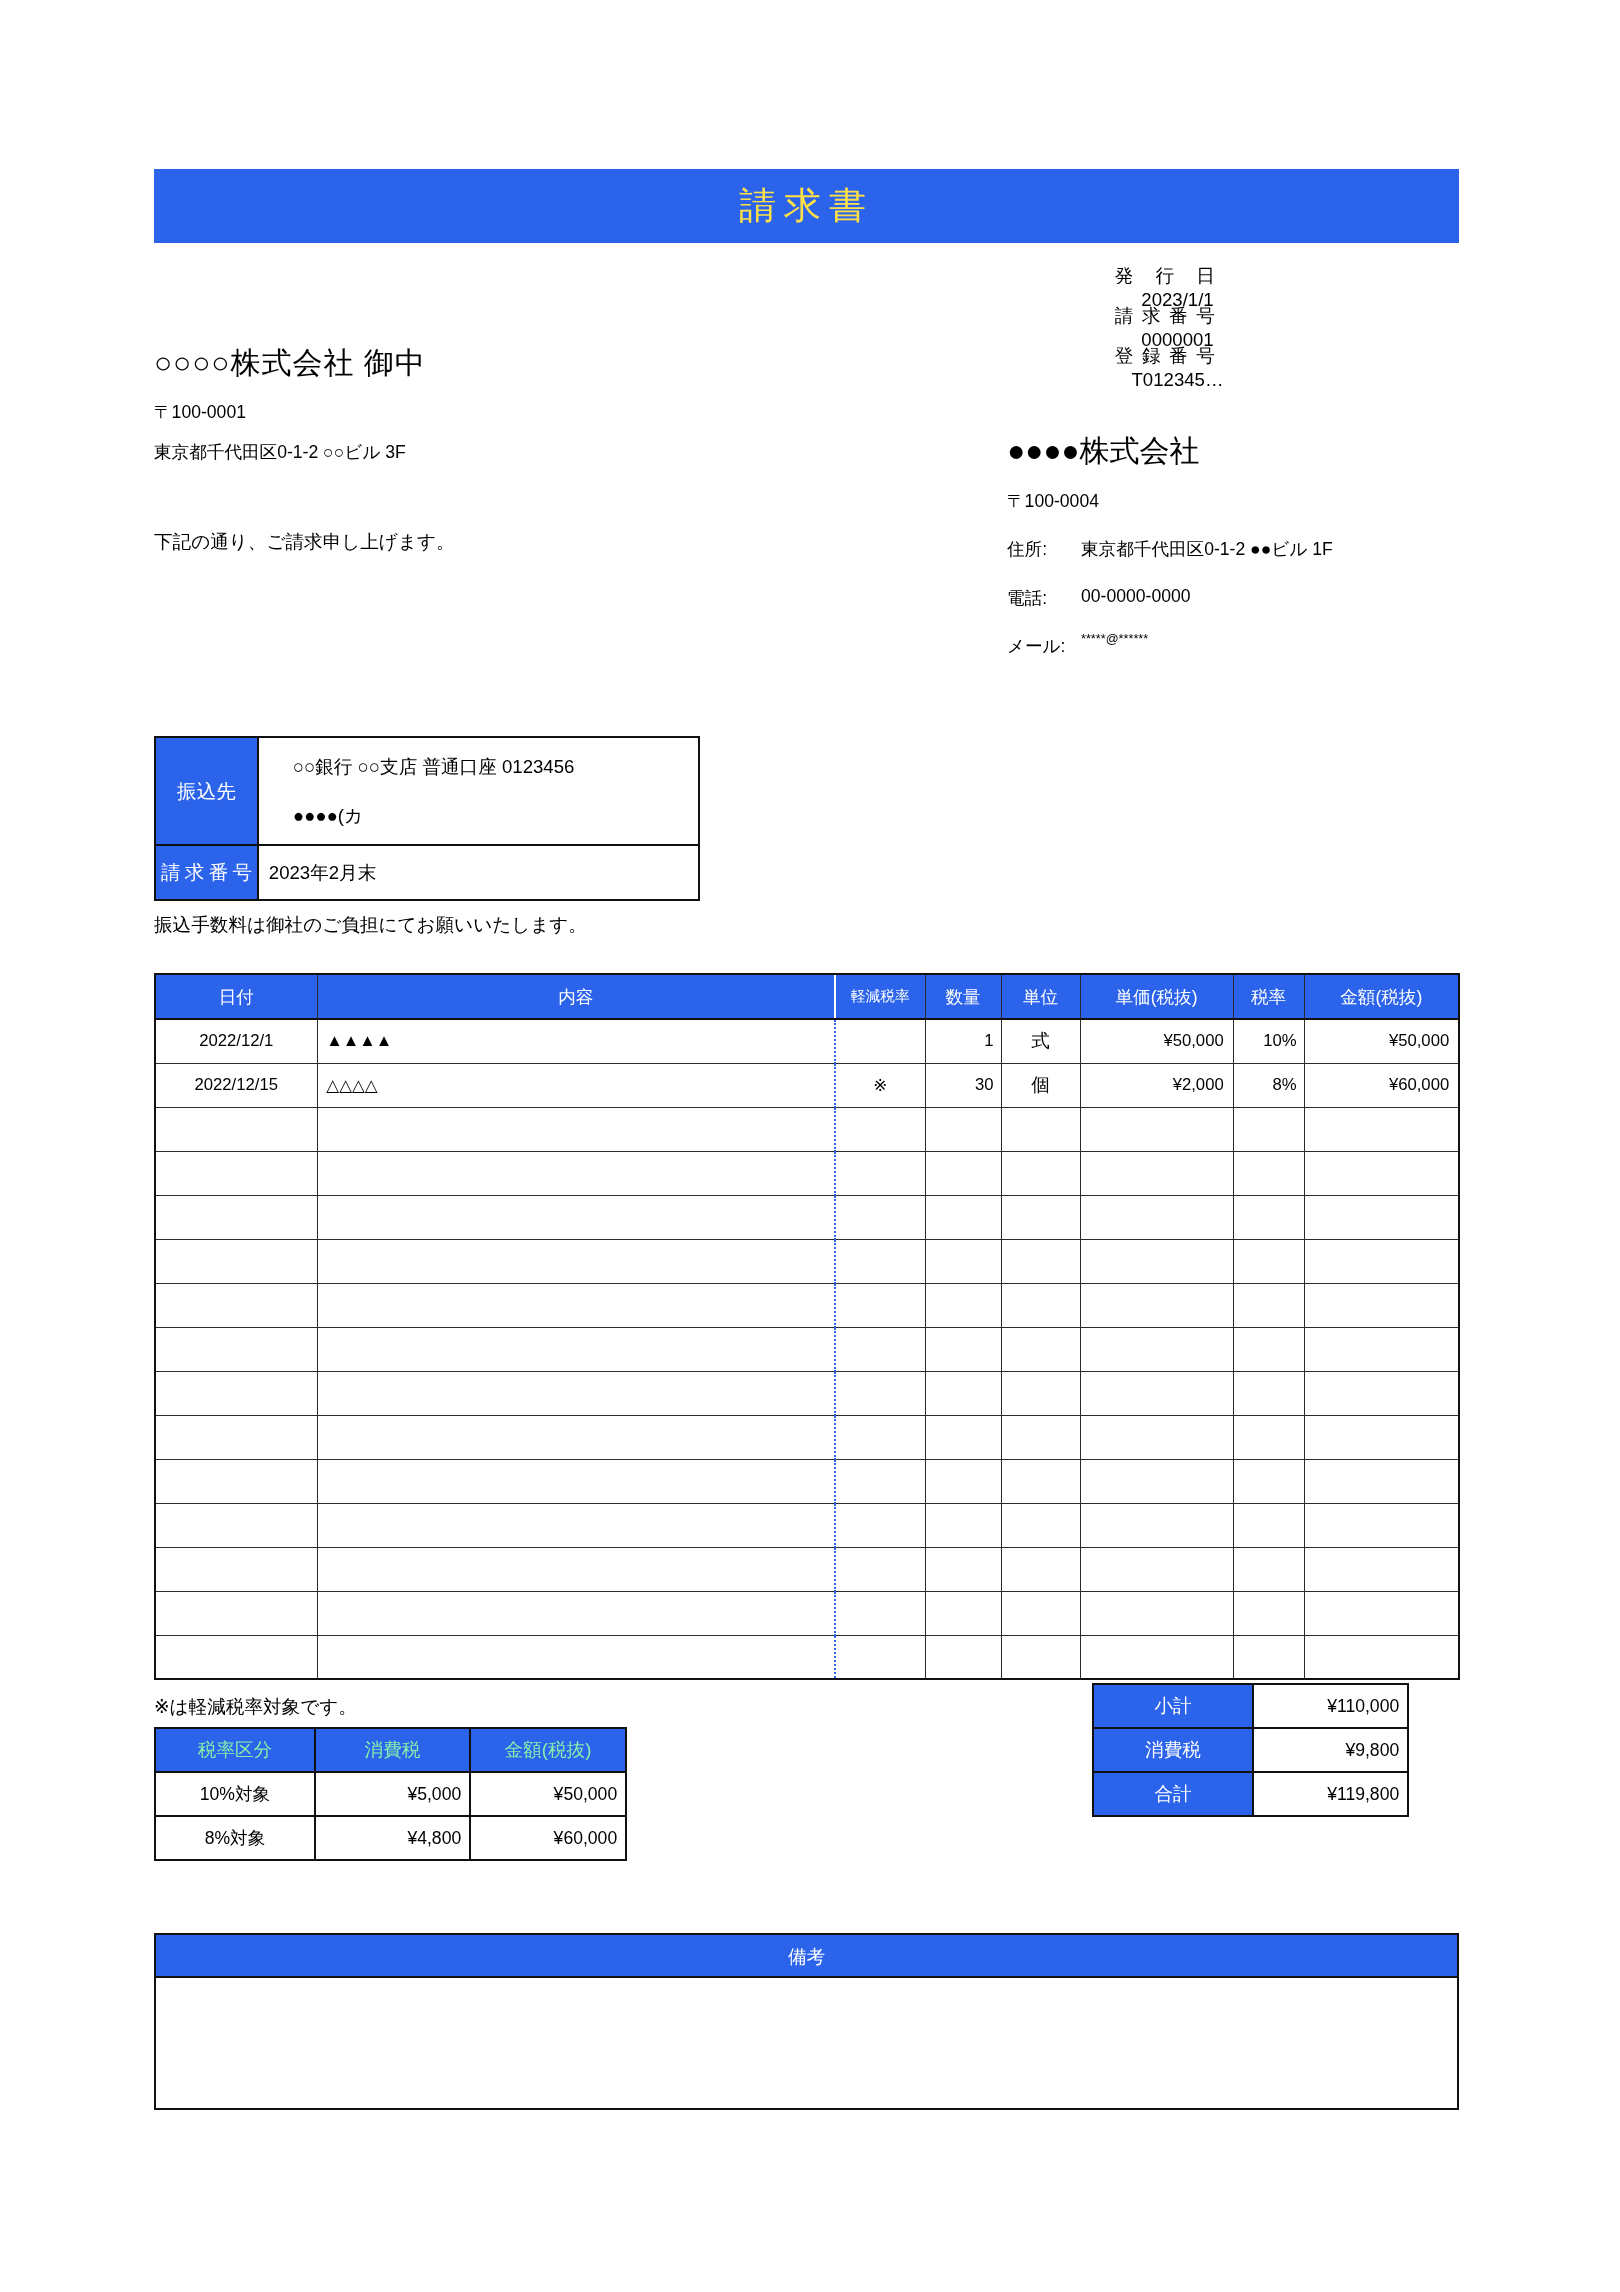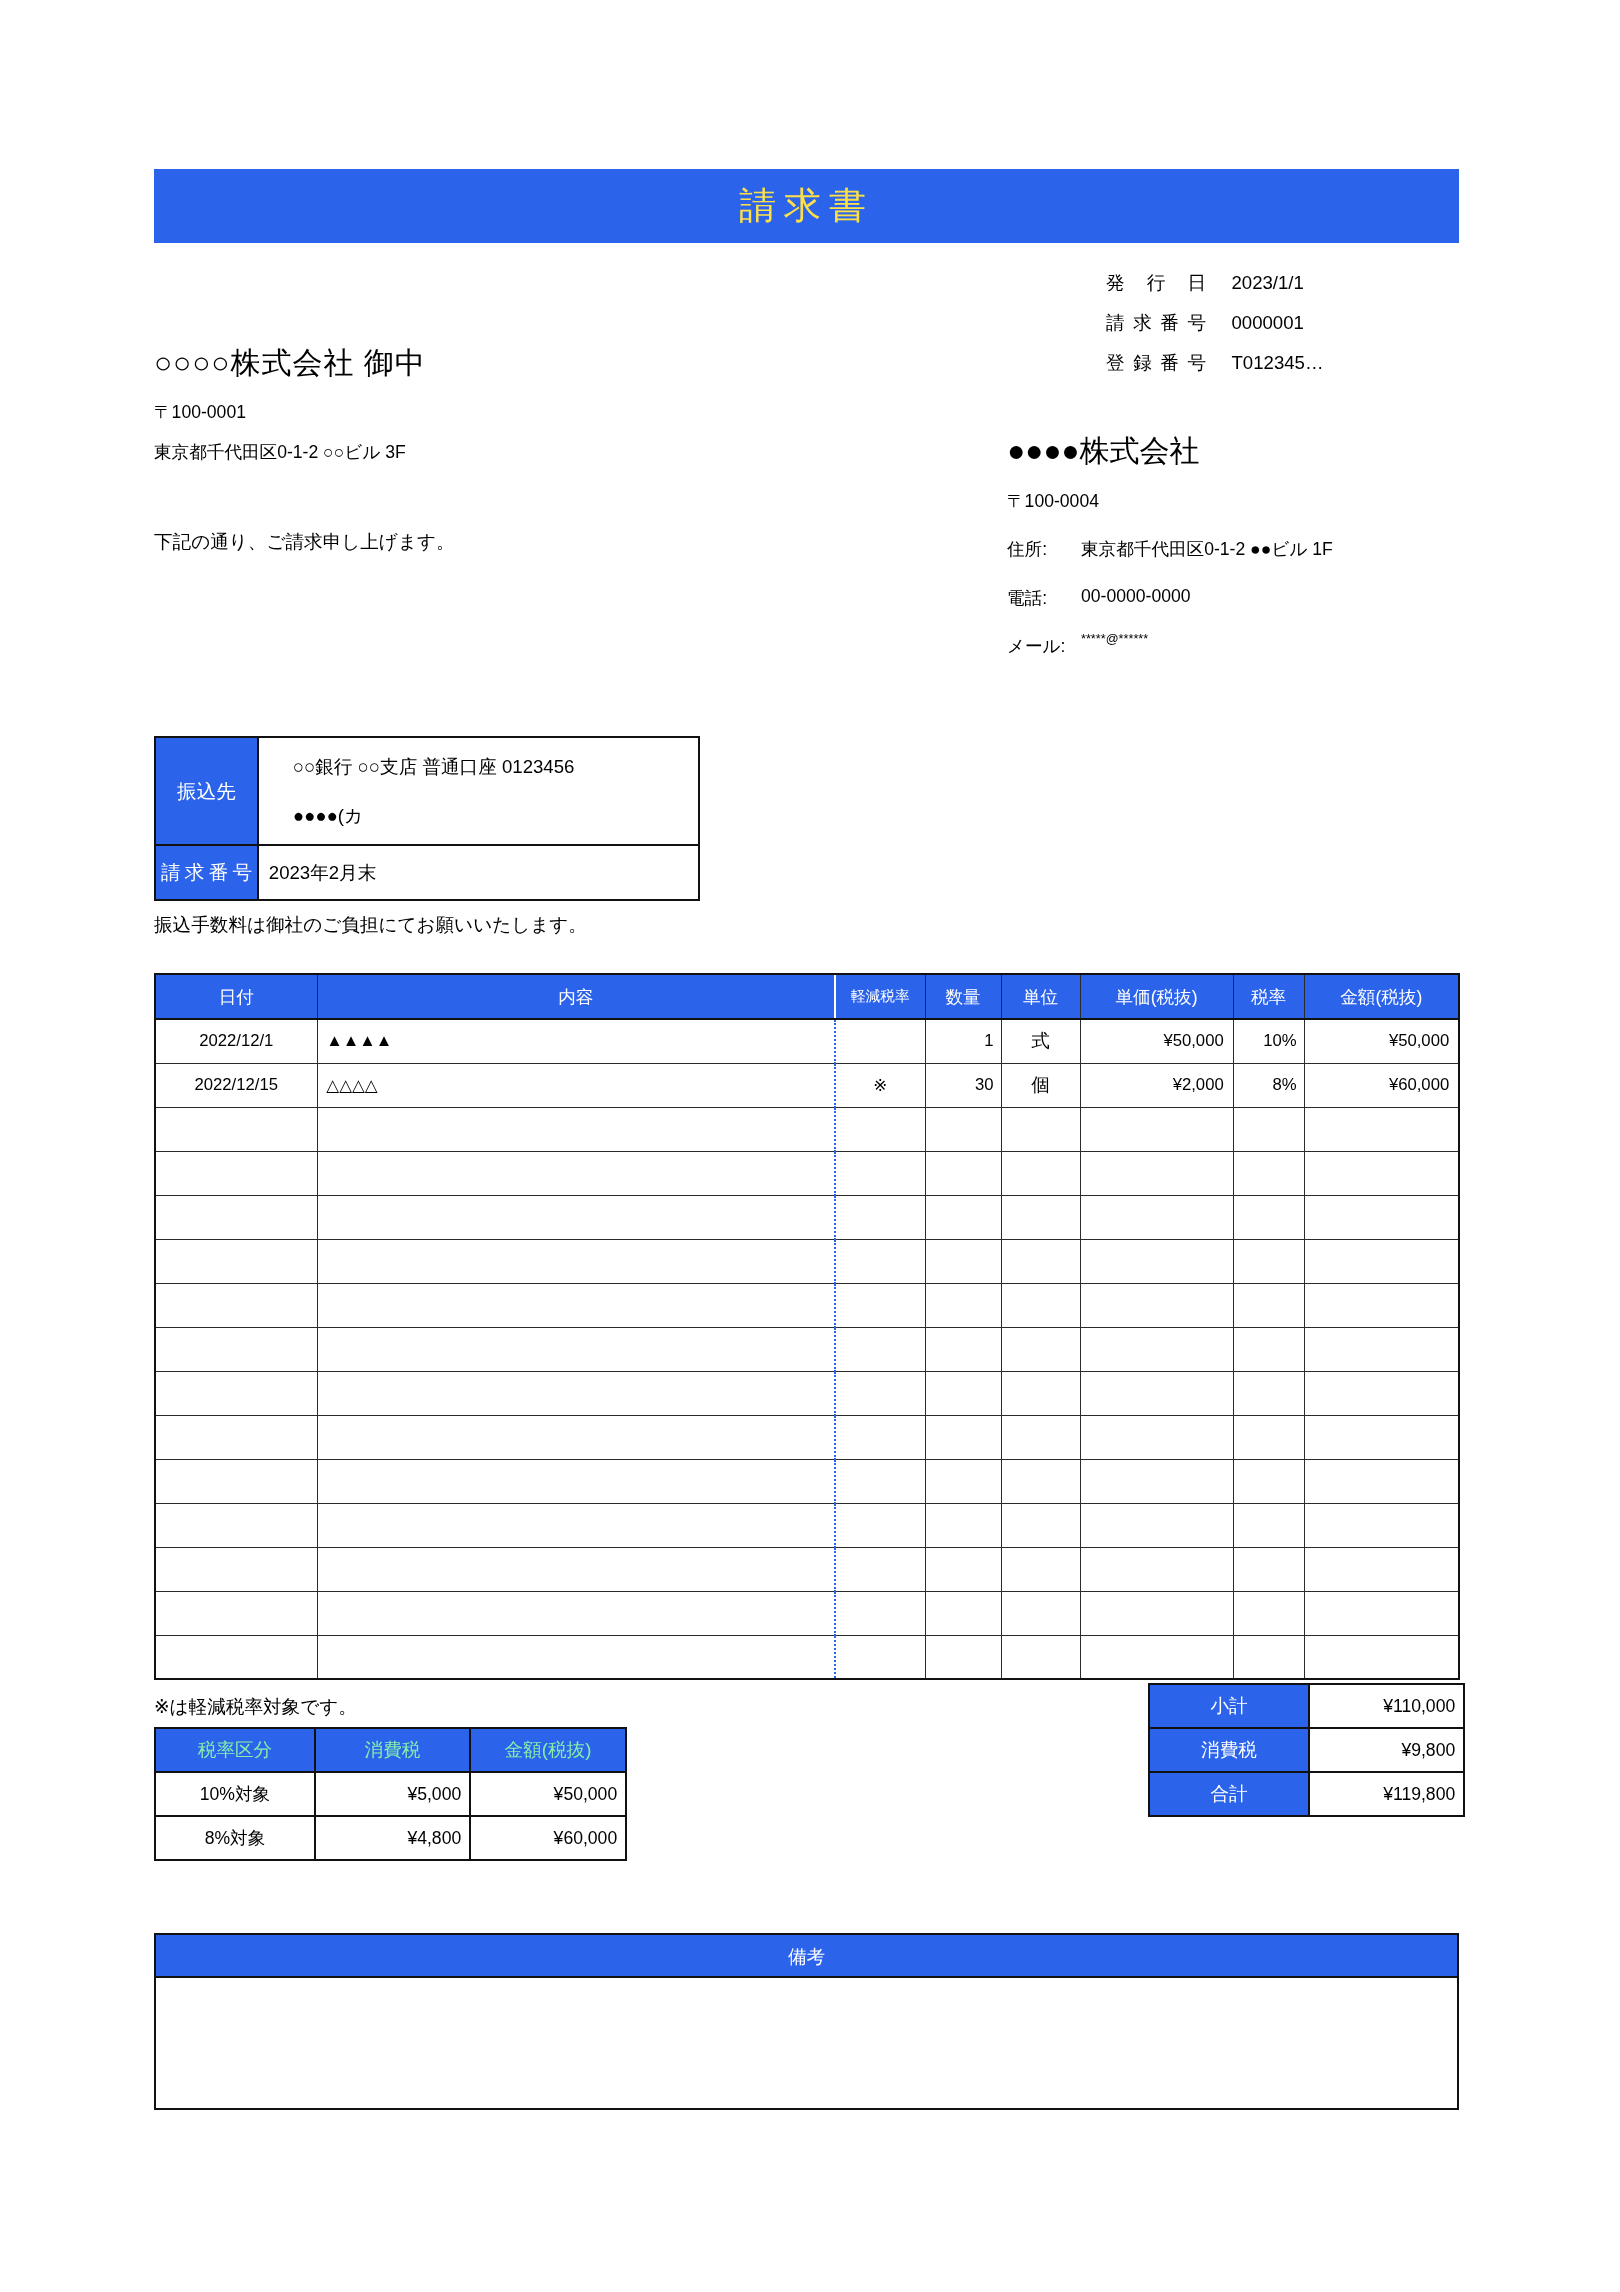--- a/index.html
+++ b/index.html
@@ -12,21 +12,21 @@
 
   
   .title-bar {
     position:absolute; left:154px; top:169px; width:1305px; height:74px;
     background:#2b63ea; color:#fde047; text-align:center; line-height:74px;
     font-size:37px; letter-spacing:7.8px; font-weight:500;
   }
 
   
   .meta { position:absolute; left:1106px; top:263px; font-size:18.6px; }
-  .meta-row { display:flex; align-items:center; height:40px; }
+  .meta-row { display:flex; align-items:center; height:40px;flex-direction:column; }
   .meta-label { display:inline-block; width:100px; text-align:justify; text-align-last:justify; }
   .meta-value { margin-left:25.5px; white-space:nowrap; }
 
   
   .billto { position:absolute; left:154px; top:343px; }
   .billto-name { font-size:30px; font-weight:500; letter-spacing:1px; }
   .billto-postal { font-size:17.6px; margin-top:15.7px; }
   .billto-address { font-size:17.6px; margin-top:16.7px; }
 
   
@@ -97,21 +97,21 @@
   
   .taxes { position:absolute; left:154px; top:1727px; border-collapse:collapse; table-layout:fixed; }
   .taxes th, .taxes td { border:2.5px solid #111; height:44px; vertical-align:middle; }
   .taxes th { background:#2b63ea; color:#86efac; font-weight:400; font-size:18.6px; text-align:center; }
   .taxes td { font-size:17.6px; }
   .taxes td.t0 { text-align:center; }
   .taxes td.t1, .taxes td.t2 { text-align:right; padding-right:7.8px; }
   .taxes col.w0 { width:160px; } .taxes col.w1 { width:155px; } .taxes col.w2 { width:156px; }
 
   
-  .totals { position:absolute; left:1148px; top:1683px; border-collapse:collapse; table-layout:fixed; }
+  .totals { position:absolute; left:1092px; top:1683px; border-collapse:collapse; table-layout:fixed; }
   .totals th, .totals td { border:2.5px solid #111; height:44px; vertical-align:middle; }
   .totals th { width:160px; background:#2b63ea; color:#fff; font-weight:400; font-size:18.6px; text-align:center; }
   .totals td { width:155px; font-size:17.6px; text-align:right; padding-right:7.8px; }
 
   
   .remarks { position:absolute; left:154px; top:1933px; width:1305px; border:2.9px solid #111; }
   .remarks .hdr {
     height:43px; background:#2b63ea; color:#fff; text-align:center;
     line-height:43px; font-size:18.6px; border-bottom:2.5px solid #111;
   }

